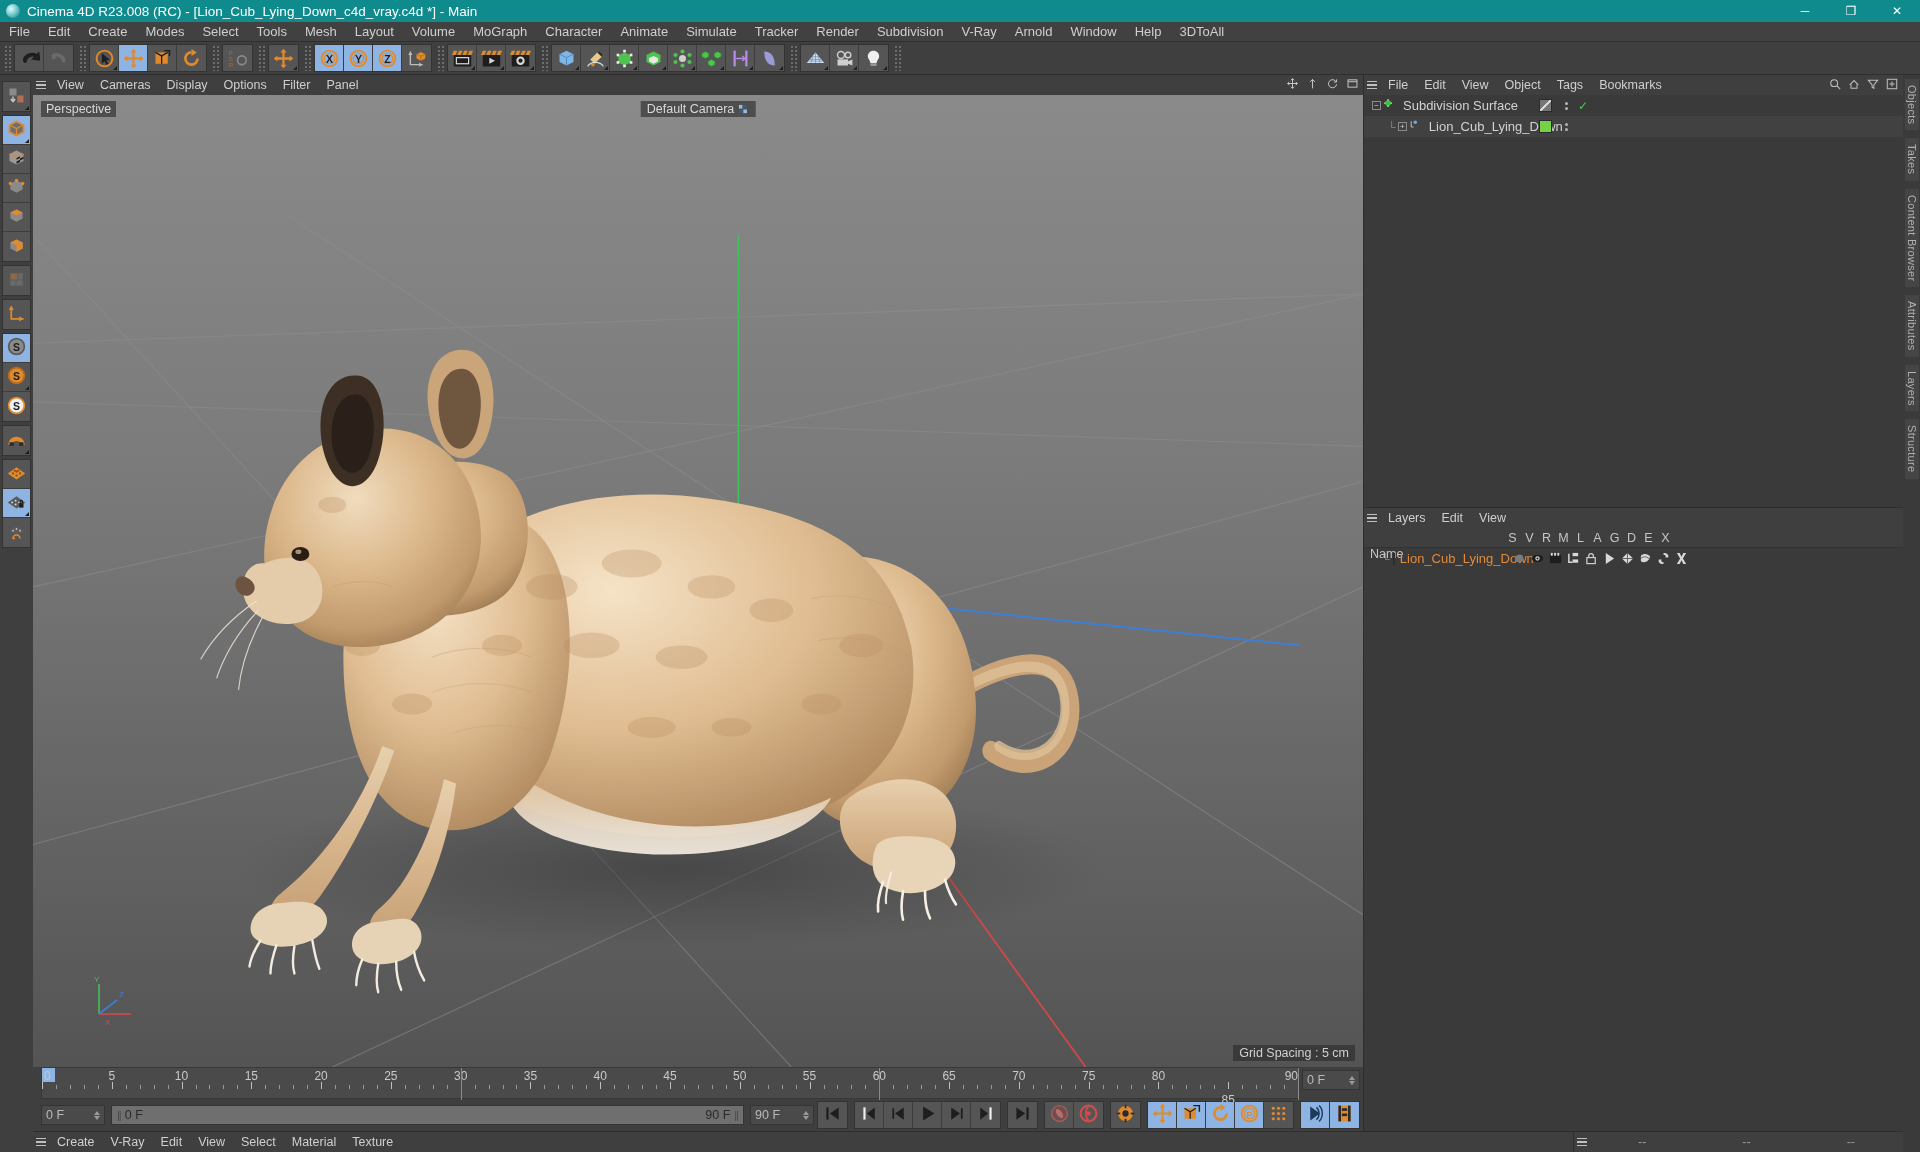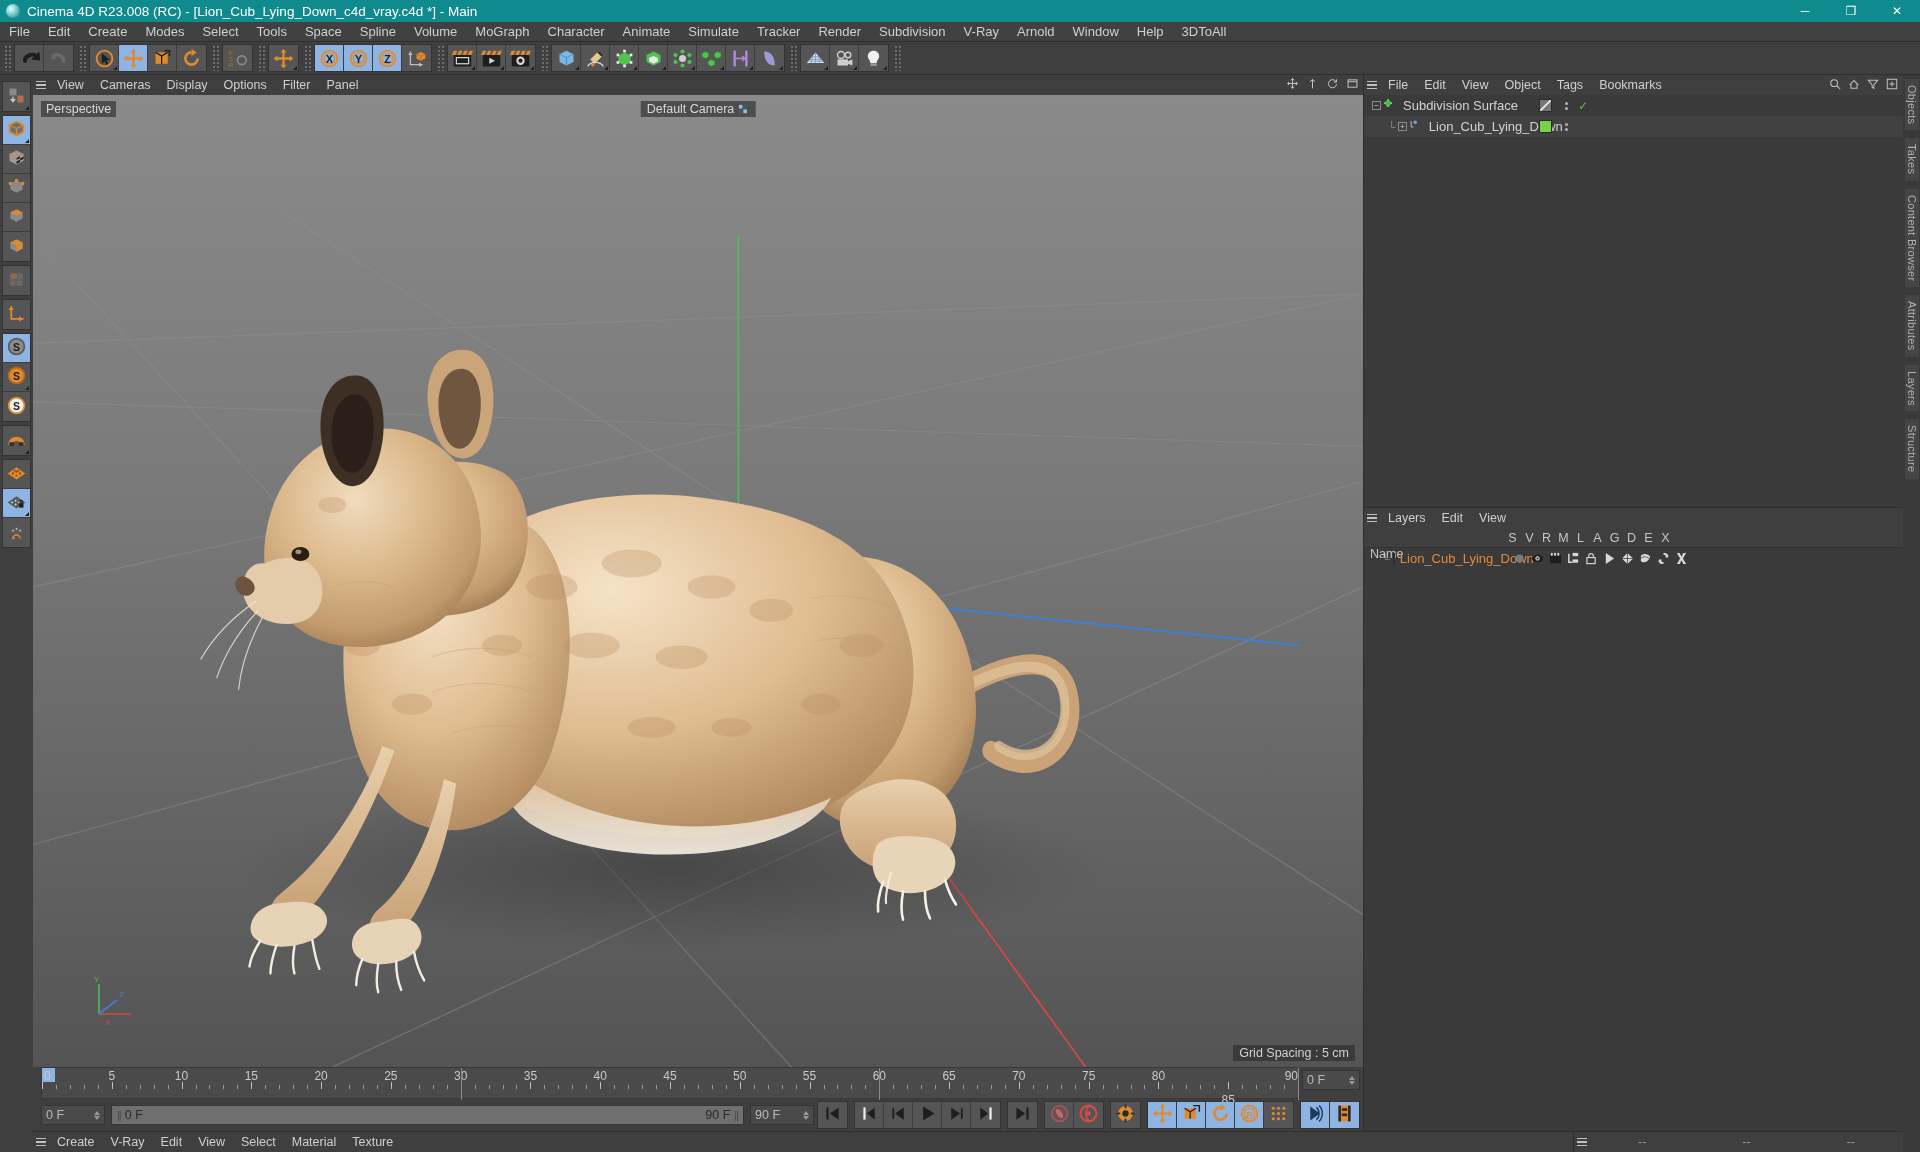--- a/index.html
+++ b/index.html
@@ -165,22 +165,22 @@
 </div>
 
 <div id="menubar">
   <div id="menu-items" style="display:flex;align-items:center;">
       <div class="mi">File</div>
       <div class="mi">Edit</div>
       <div class="mi">Create</div>
       <div class="mi">Modes</div>
       <div class="mi">Select</div>
       <div class="mi">Tools</div>
-      <div class="mi">Space</div>
-      <div class="mi">Spline</div>
+      <div class="mi">Mesh</div>
+      <div class="mi">Layout</div>
       <div class="mi">Volume</div>
       <div class="mi">MoGraph</div>
       <div class="mi">Character</div>
       <div class="mi">Animate</div>
       <div class="mi">Simulate</div>
       <div class="mi">Tracker</div>
       <div class="mi">Render</div>
       <div class="mi">Subdivision</div>
       <div class="mi">V-Ray</div>
       <div class="mi">Arnold</div>

